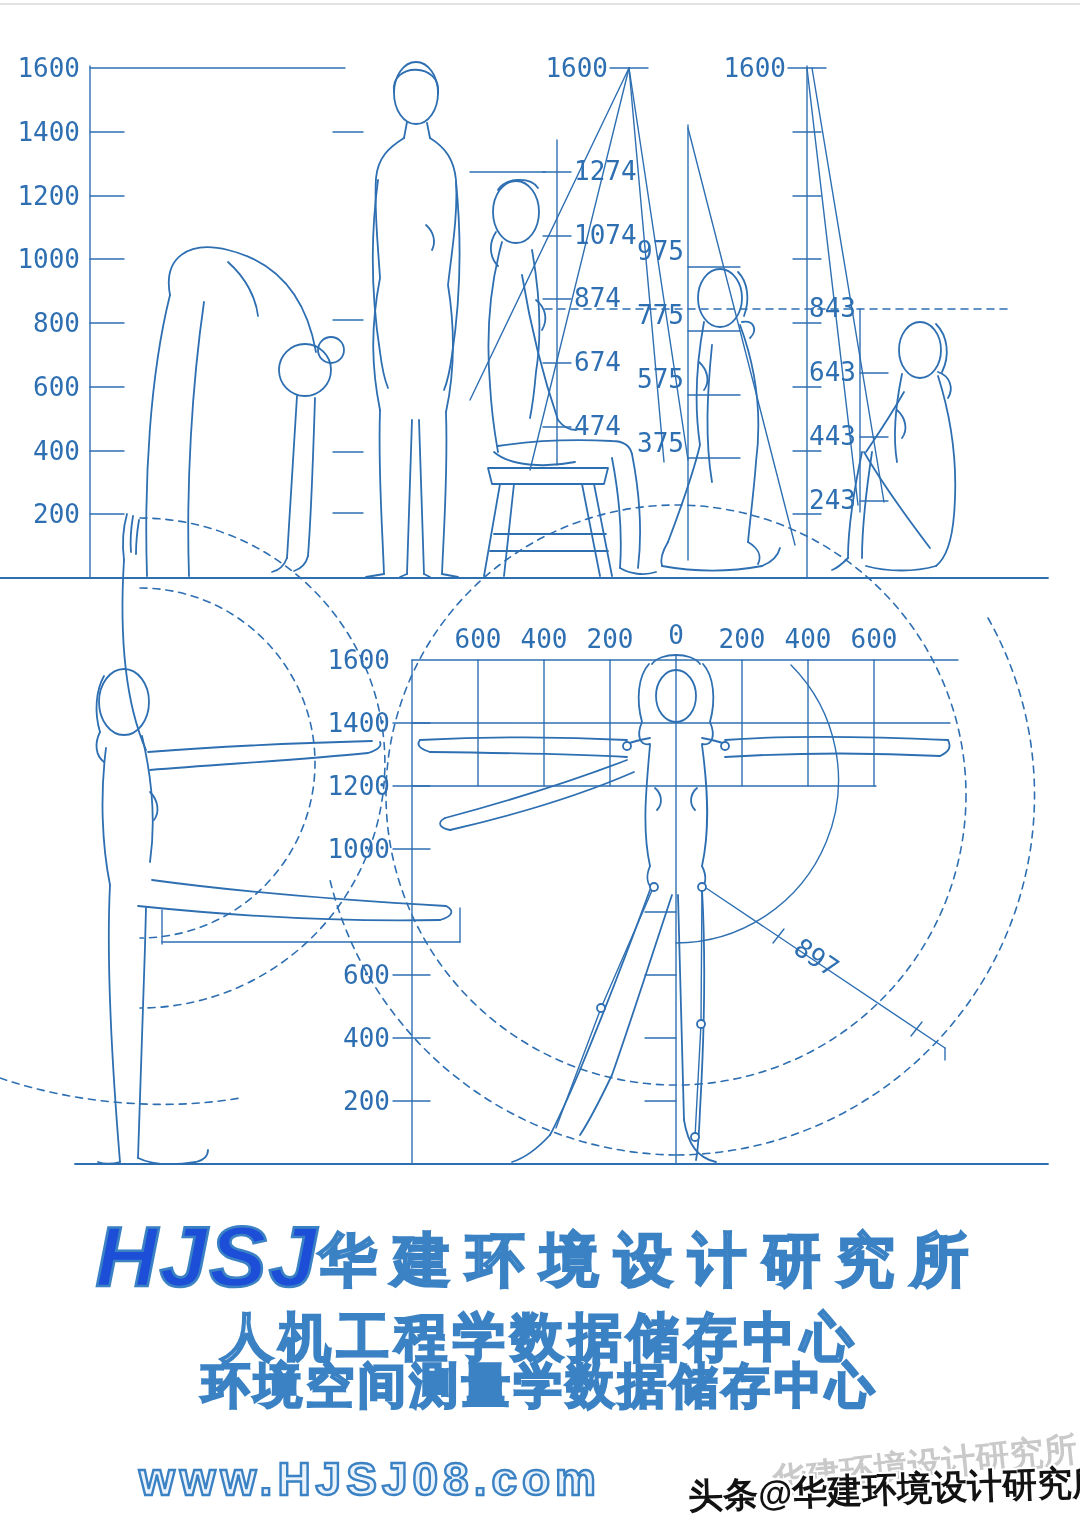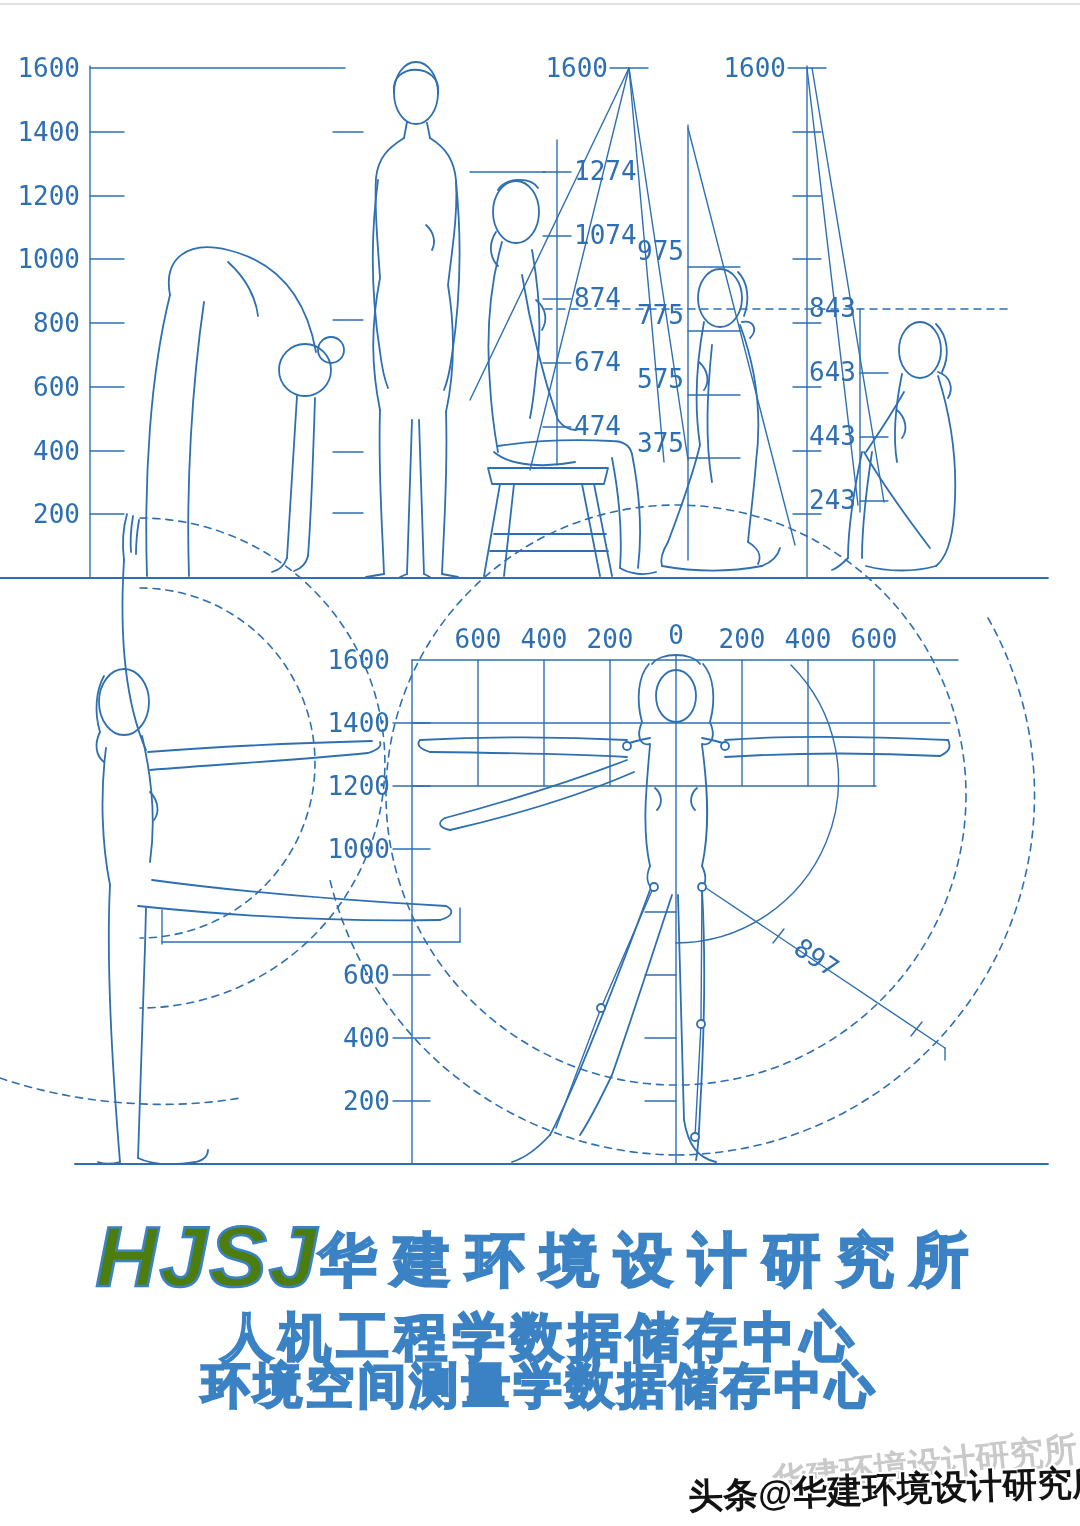--- a/index.html
+++ b/index.html
@@ -11,21 +11,21 @@
   .dash{stroke-dasharray:7 6;stroke-width:1.6;}
   .dot{fill:#ffffff;stroke:#2e6fb2;stroke-width:1.8;}
   .axis-label{font-size:26px;}
   .footer-line{position:absolute;left:0;width:100%;text-align:center;white-space:nowrap;}
   .outline-text{color:#eaf3fb;-webkit-text-stroke:2.4px #3b82c4;}
   .cjk1{font-size:58px;font-weight:bold;letter-spacing:16px;}
   .cjk2{font-size:52px;font-weight:bold;letter-spacing:6px;}
   .cjk3{font-size:48px;font-weight:bold;letter-spacing:4px;}
   .logo{display:inline-block;font-size:86px;font-weight:900;font-style:italic;
         letter-spacing:2px;vertical-align:-6px;
-        color:#4d7c0f;-webkit-text-stroke:2.6px #3b82c4;}
+        color:#1d4ed8;-webkit-text-stroke:2.6px #3b82c4;}
   .url{font-size:46px;font-weight:bold;letter-spacing:5px;}
   .wm-bg{position:absolute;left:772px;top:1442px;font-size:34px;font-weight:bold;
          color:#c9c9c9;transform:rotate(-6deg);white-space:nowrap;}
   .wm-main{position:absolute;left:688px;top:1466px;font-size:35px;font-weight:bold;
          color:#121212;transform:rotate(-2deg);white-space:nowrap;
          text-shadow:-2px -2px 0 #fff,2px -2px 0 #fff,-2px 2px 0 #fff,2px 2px 0 #fff,
                      0 -2px 0 #fff,0 2px 0 #fff,-2px 0 0 #fff,2px 0 0 #fff;}
 </style>
 </head>
 <body>
@@ -346,17 +346,18 @@
 
 
 <div class="footer-line" style="top:1207px;">
   <span class="logo">HJSJ</span><span class="outline-text cjk1">华建环境设计研究所</span>
 </div>
 
 <div class="footer-line outline-text cjk2" style="top:1303px;">人机工程学数据储存中心</div>
 
 <div class="footer-line outline-text cjk3" style="top:1354px;">环境空间测量学数据储存中心</div>
 
+<div class="footer-line outline-text url" style="top:1452px;left:0;right:340px;width:auto;">www.HJSJ08.com</div>
 
 <div class="wm-bg">华建环境设计研究所</div>
 <div class="wm-main">头条@华建环境设计研究所</div>
 
 </div>
 
 </body></html>

